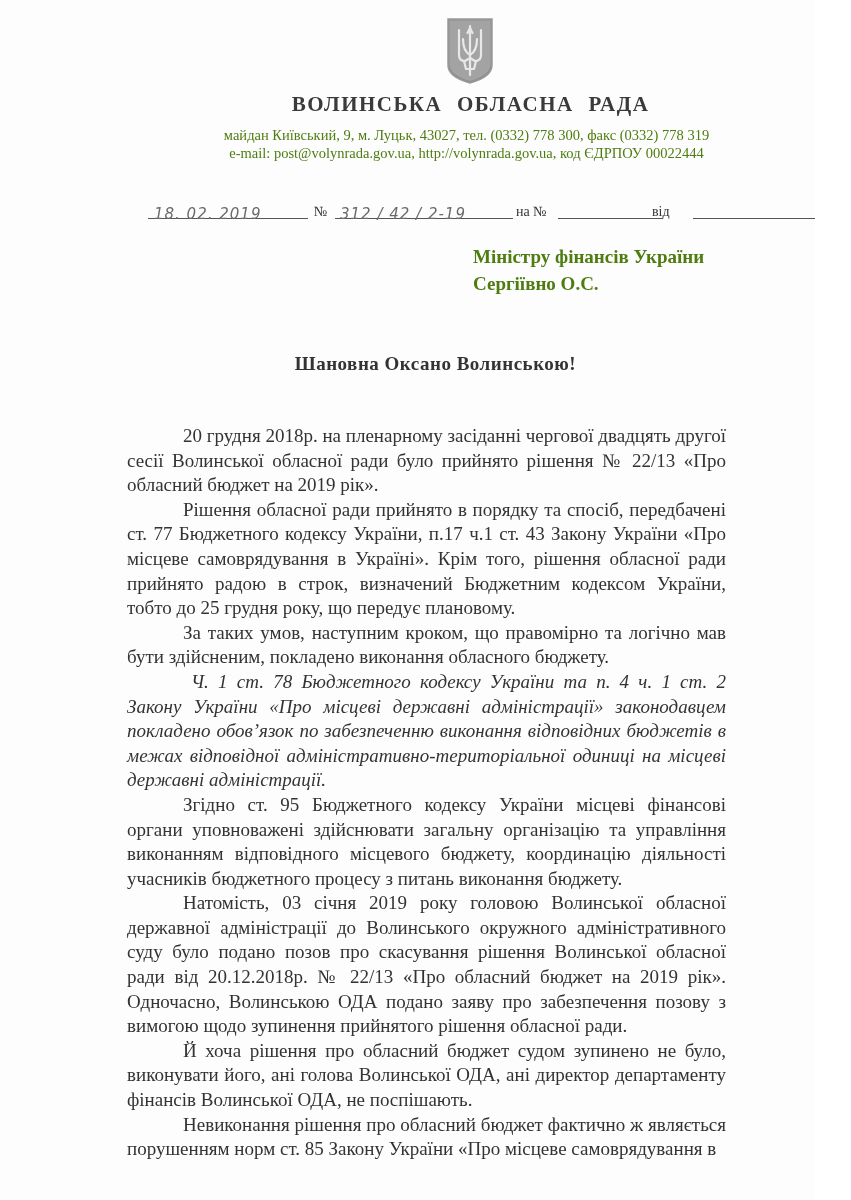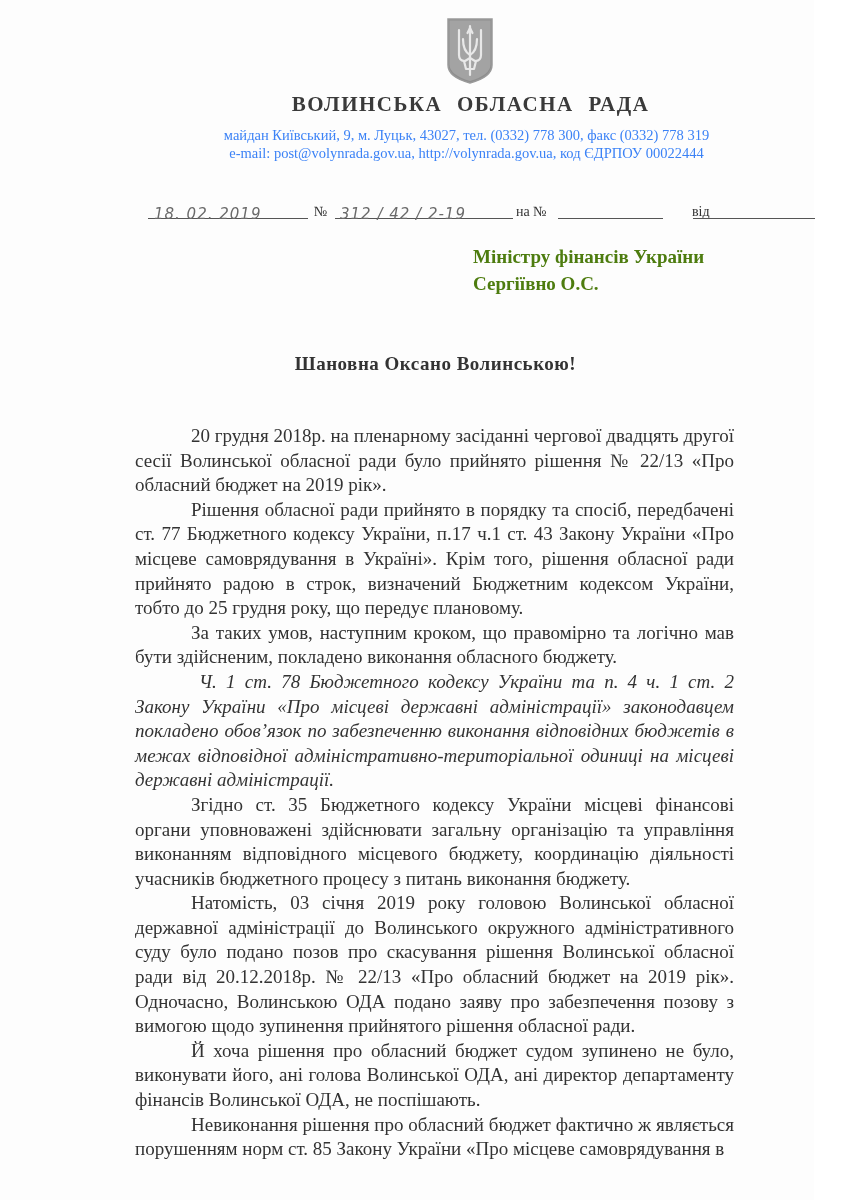--- a/index.html
+++ b/index.html
@@ -8,34 +8,34 @@
   .page { position: absolute; left: 0; top: 0; width: 814px; height: 1200px; background: #fdfdfd; }
 
   .emblem { position: absolute; left: 446px; top: 17px; width: 48px; height: 68px; }
 
   .org-title { position: absolute; top: 92px; left: 0; width: 851px; text-align: center;
                padding-left: 90px; box-sizing: border-box;
                font-weight: bold; font-size: 21px; letter-spacing: 1.5px; color: #3a3a3a; }
   .org-title .gap { display: inline-block; width: 8px; }
 
   .contacts { position: absolute; top: 126px; left: 0; width: 851px; padding-left: 82px; box-sizing: border-box;
-              font-size: 14.5px; line-height: 18px; color: #3b82f6; text-align: center; }
+              font-size: 14.5px; line-height: 18px; color: #4d7c0f; text-align: center; }
 
   .regline { position: absolute; top: 200px; left: 148px; width: 670px; height: 24px; font-size: 14px; color: #333; text-decoration: underline; }
   .regline .field { position: absolute; bottom: 5px; border-bottom: 1px solid #555; height: 20px; }
   .regline .hw { font-family: "DejaVu Sans", sans-serif; font-style: italic; color: #6a6a6a; font-size: 15px;
                  position: absolute; bottom: 1px; letter-spacing: 1px; }
   .regline .lbl { position: absolute; bottom: 4px; font-size: 14px; }
 
   .addressee { position: absolute; top: 243px; left: 473px; font-weight: bold; font-size: 19px; line-height: 27px; color: #4d7c0f; }
 
   .greeting { position: absolute; top: 353px; left: 0; width: 851px; text-align: center; padding-left: 20px; box-sizing: border-box;
               font-weight: bold; font-size: 19px; letter-spacing: 0.5px; color: #333; }
 
-  .body { position: absolute; top: 424px; left: 127px; width: 599px; font-size: 19px; line-height: 24.6px; color: #333; margin-left: 8px; }
+  .body { position: absolute; top: 424px; left: 127px; width: 599px; font-size: 19px; line-height: 24.6px; color: #333; }
   .body p { margin: 0; text-align: justify; text-indent: 56px; }
   .body p.extra { text-indent: 64px; font-style: italic; }
 </style>
 </head>
 <body>
 
 <div class="page">
 
   <div class="emblem">
     <svg width="48" height="68" viewBox="0 0 48 68">
@@ -65,35 +65,35 @@
   </div>
 
   <div class="regline">
     <div class="field" style="left:0; width:160px;"></div>
     <span class="hw" style="left:6px;">18. 02. 2019</span>
     <span class="lbl" style="left:166px;">№</span>
     <div class="field" style="left:187px; width:178px;"></div>
     <span class="hw" style="left:192px;">312 / 42 / 2-19</span>
     <span class="lbl" style="left:368px;">на №</span>
     <div class="field" style="left:410px; width:105px;"></div>
-    <span class="lbl" style="left:544px;">від</span>
+    <span class="lbl" style="left:504px;">від</span>
     <div class="field" style="left:545px; width:122px;"></div>
   </div>
 
   <div class="addressee">
     <div>Міністру фінансів України</div>
     <div>Сергіївно О.С.</div>
   </div>
 
   <div class="greeting">Шановна Оксано Волинською!</div>
 
   <div class="body">
     <p>20 грудня 2018р. на пленарному засіданні чергової двадцять другої сесії Волинської обласної ради було прийнято рішення № 22/13 «Про обласний бюджет на 2019 рік».</p>
     <p>Рішення обласної ради прийнято в порядку та спосіб, передбачені ст. 77 Бюджетного кодексу України, п.17 ч.1 ст. 43 Закону України «Про місцеве самоврядування в Україні». Крім того, рішення обласної ради прийнято радою в строк, визначений Бюджетним кодексом України, тобто до 25 грудня року, що передує плановому.</p>
     <p>За таких умов, наступним кроком, що правомірно та логічно мав бути здійсненим, покладено виконання обласного бюджету.</p>
     <p class="extra">Ч. 1 ст. 78 Бюджетного кодексу України та п. 4 ч. 1 ст. 2 Закону України «Про місцеві державні адміністрації» законодавцем покладено обов’язок по забезпеченню виконання відповідних бюджетів в межах відповідної адміністративно-територіальної одиниці на місцеві державні адміністрації.</p>
-    <p>Згідно ст. 35 Бюджетного кодексу України місцеві фінансові органи уповноважені здійснювати загальну організацію та управління виконанням відповідного місцевого бюджету, координацію діяльності учасників бюджетного процесу з питань виконання бюджету.</p>
+    <p>Згідно ст. 95 Бюджетного кодексу України місцеві фінансові органи уповноважені здійснювати загальну організацію та управління виконанням відповідного місцевого бюджету, координацію діяльності учасників бюджетного процесу з питань виконання бюджету.</p>
     <p>Натомість, 03 січня 2019 року головою Волинської обласної державної адміністрації до Волинського окружного адміністративного суду було подано позов про скасування рішення Волинської обласної ради від 20.12.2018р. № 22/13 «Про обласний бюджет на 2019 рік». Одночасно, Волинською ОДА подано заяву про забезпечення позову з вимогою щодо зупинення прийнятого рішення обласної ради.</p>
     <p>Й хоча рішення про обласний бюджет судом зупинено не було, виконувати його, ані голова Волинської ОДА, ані директор департаменту фінансів Волинської ОДА, не поспішають.</p>
     <p>Невиконання рішення про обласний бюджет фактично ж являється порушенням норм ст. 85 Закону України «Про місцеве самоврядування в</p>
   </div>
 
 </div>
 
 </body></html>

